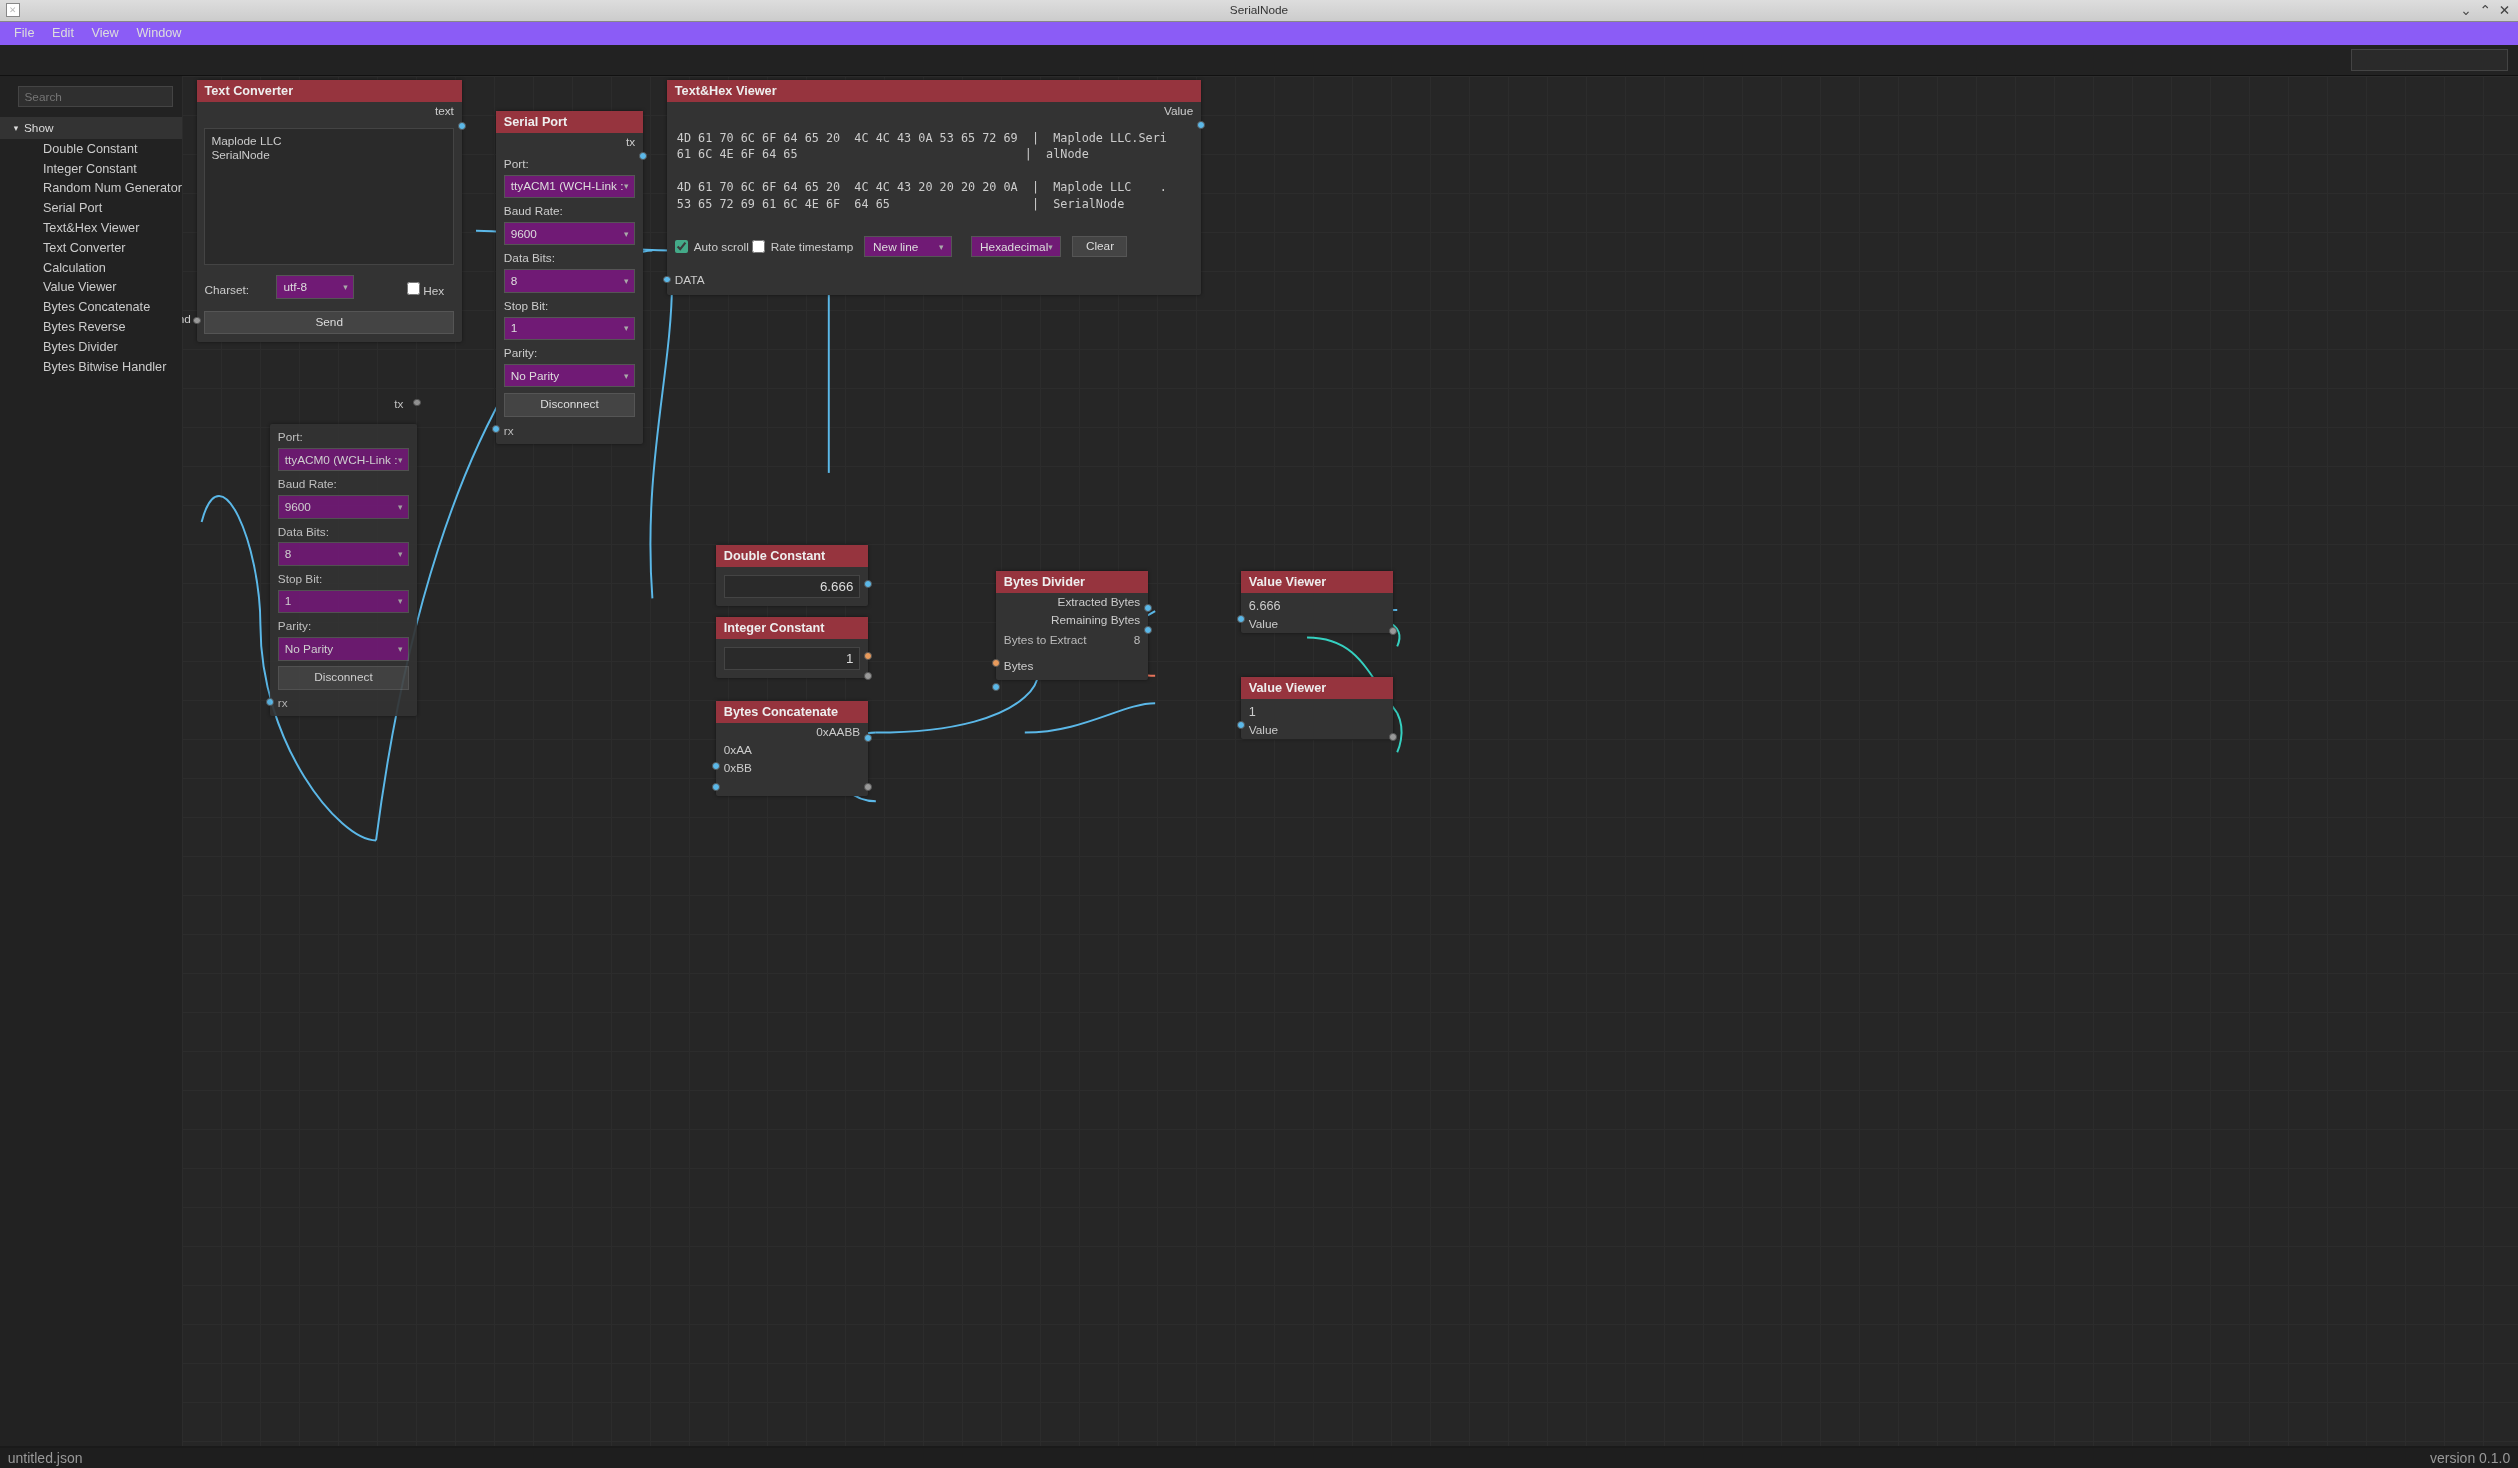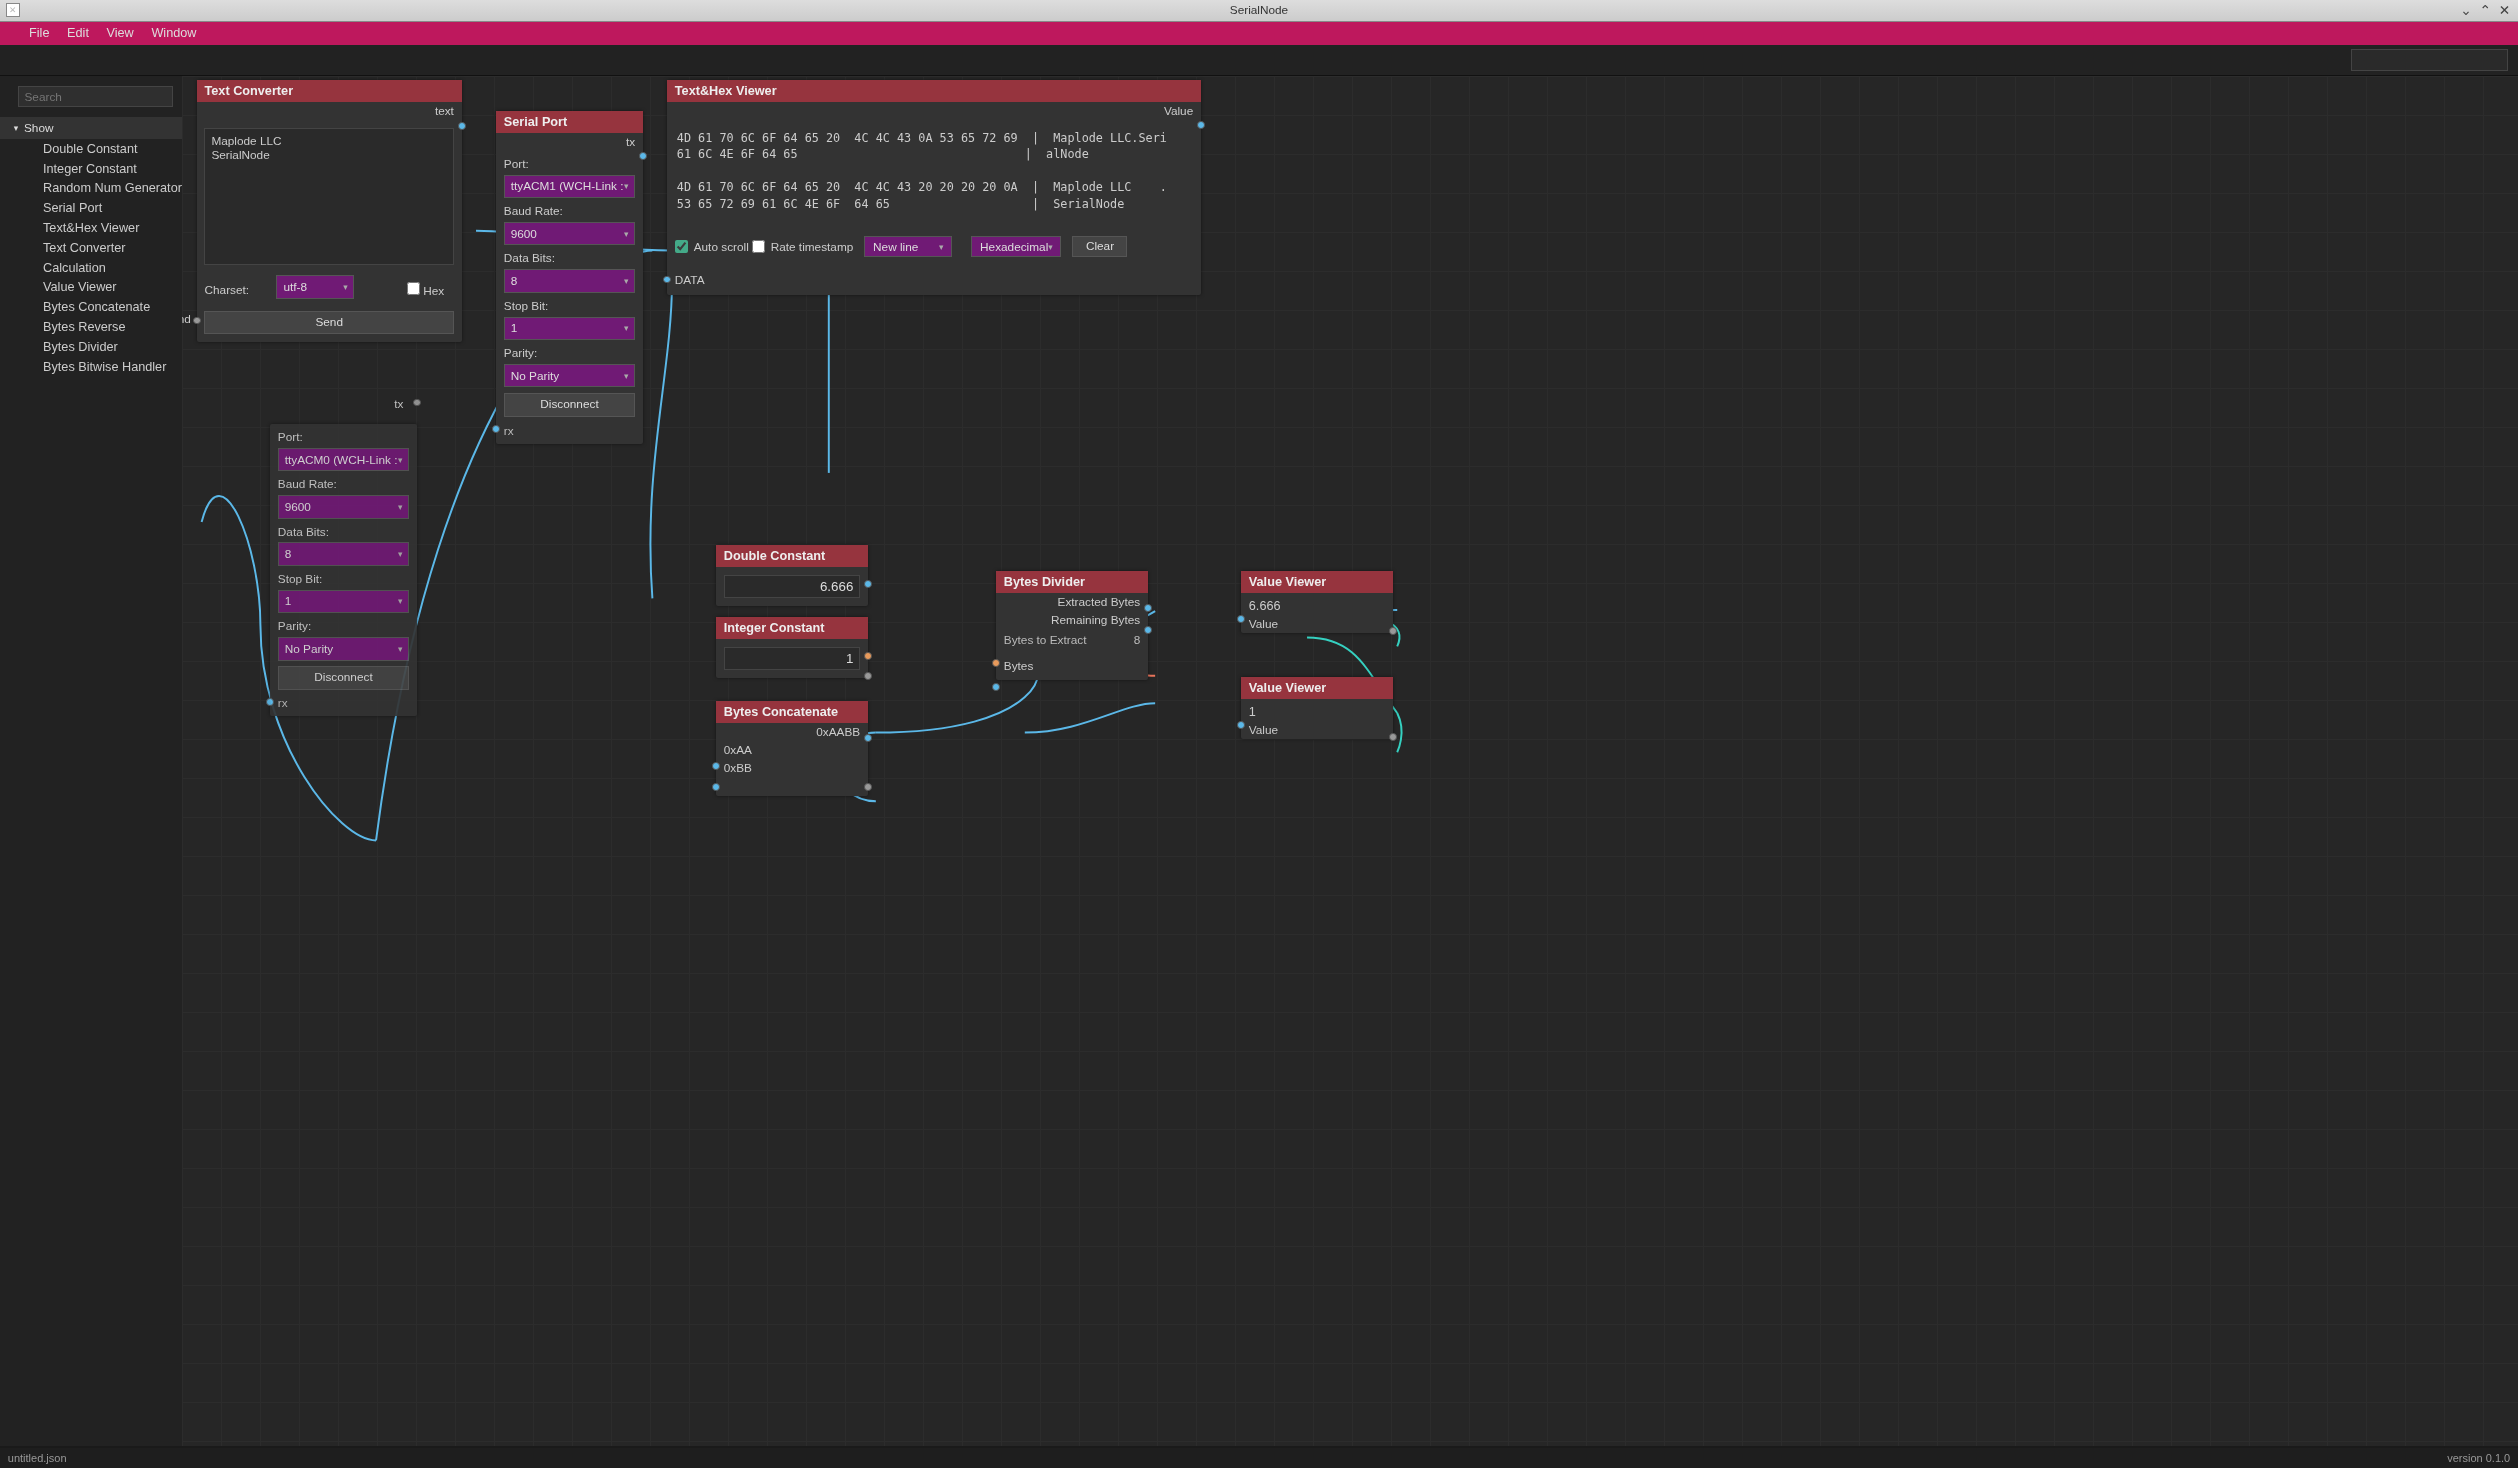--- a/index.html
+++ b/index.html
@@ -4,21 +4,21 @@
 <style>
 * { box-sizing: border-box; margin: 0; padding: 0; font-family: sans-serif; }
 body { background: #1a1a1a; color: #bbb; font-size: 11.8px; overflow: hidden; }
 
 .titlebar { height: 21.6px; background: linear-gradient(#ddd,#ccc); display: flex; align-items: center; position: relative; border-bottom: 1px solid #888; }
 .titlebar-icon { width: 13.7px; height: 13.7px; margin-left: 5.9px; background: #fff; border: 1px solid #888; display: flex; align-items: center; justify-content: center; font-size: 8.8px; }
 .titlebar-title { position: absolute; left: 50%; transform: translateX(-50%); color: #333; font-size: 11.8px; }
 .titlebar-ctrls { margin-left: auto; display: flex; gap: 7.8px; padding-right: 7.8px; }
 .titlebar-ctrls span { color: #444; font-size: 13.7px; cursor: pointer; }
 
-.menubar { height: 23.5px; background: #be185d; display: flex; align-items: center; padding-left: 29px; gap: 17.6px; font-size: 12.7px; color: #ddd; }
+.menubar { height: 23.5px; background: #8b5cf6; display: flex; align-items: center; padding-left: 14px; gap: 17.6px; font-size: 12.7px; color: #ddd; }
 .menubar span { cursor: pointer; }
 
 .toolbar { height: 31px; background: #222; border-bottom: 1px solid #111; position: relative; }
 .searchbox-tr { position: absolute; right: 9.8px; top: 3.9px; width: 157px; height: 21.6px; background: #2a2a2a; border: 1px solid #444; }
 
 .main { display: flex; height: calc(100vh - 98px); }
 
 .sidebar { width: 182px; background: #222; padding: 5.9px 0; }
 .sidebar-search { margin: 3.9px 5.9px 5.9px 17.6px; width: 155px; height: 21.6px; background: #2f2f2f; border: 1px solid #444; color: #aaa; padding: 0 5.9px; font-size: 11.8px; }
 .tree-root { padding: 3.9px 0; }
@@ -48,21 +48,21 @@
 .checkrow { display: flex; align-items: center; gap: 5.9px; color: #ccc; }
 .checkrow input { accent-color: #4a8; }
 .viewer-controls { display: flex; gap: 3px; align-items: center; padding: 5.9px 7.8px; }
 .viewer-controls .node-select { width: auto; min-width: 88px; margin: 8px; padding: 0 7.8px; height: 21.6px; }
 .viewer-controls .node-btn { width: 55px; height: 21.6px; line-height: 19.6px; }
 
 .hexdump { font-family: monospace; font-size: 11.8px; color: #ccc; padding: 9.8px; white-space: pre; line-height: 1.4; }
 
 .value-input { width: 100%; height: 23.5px; background: #2a2a2a; border: 1px solid #444; color: #ddd; text-align: right; padding: 0 5.9px; }
 
-.statusbar { position: fixed; bottom: 0; left: 0; right: 0; height: 19.6px; background: #1e1e1e; display: flex; align-items: center; justify-content: space-between; padding: 0 7.8px; color: #999; font-size: 11px; }
+.statusbar { position: fixed; bottom: 0; left: 0; right: 0; height: 19.6px; background: #1e1e1e; display: flex; align-items: center; justify-content: space-between; padding: 0 7.8px; color: #999; font-size: 14px; }
 
 svg.wires { position: absolute; top: 0; left: 0; pointer-events: none; }
 </style>
 </head>
 <body>
 
 <div class="titlebar">
   <div class="titlebar-icon">✕</div>
   <div class="titlebar-title">SerialNode</div>
   <div class="titlebar-ctrls">

